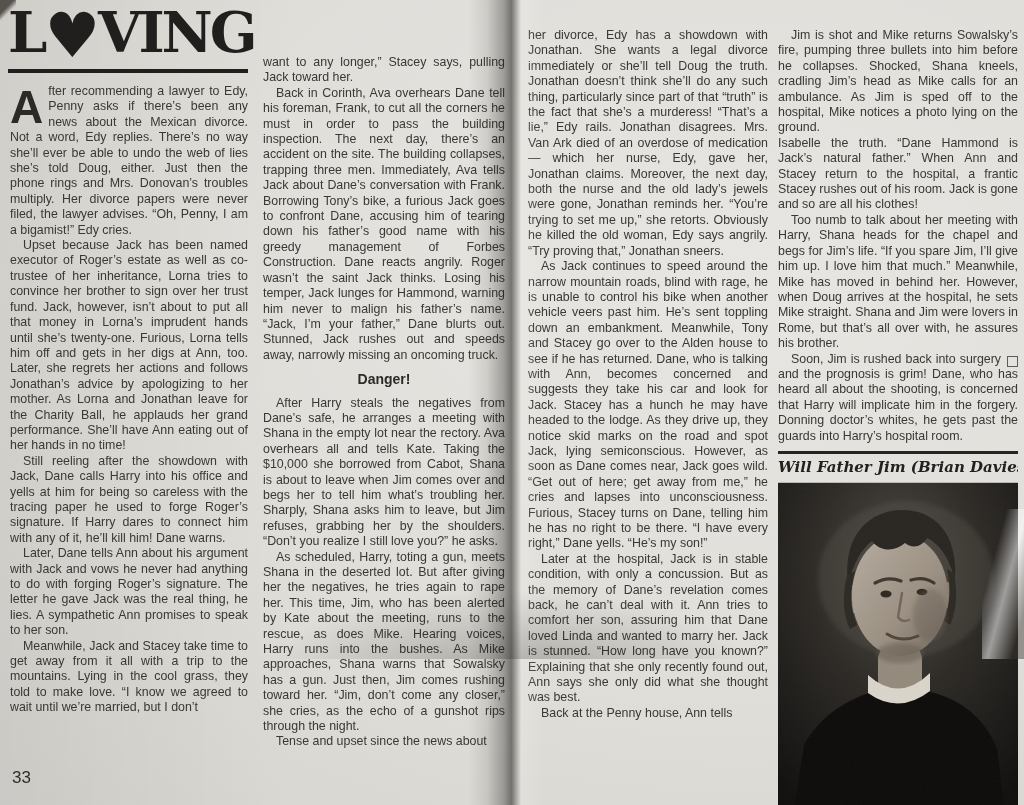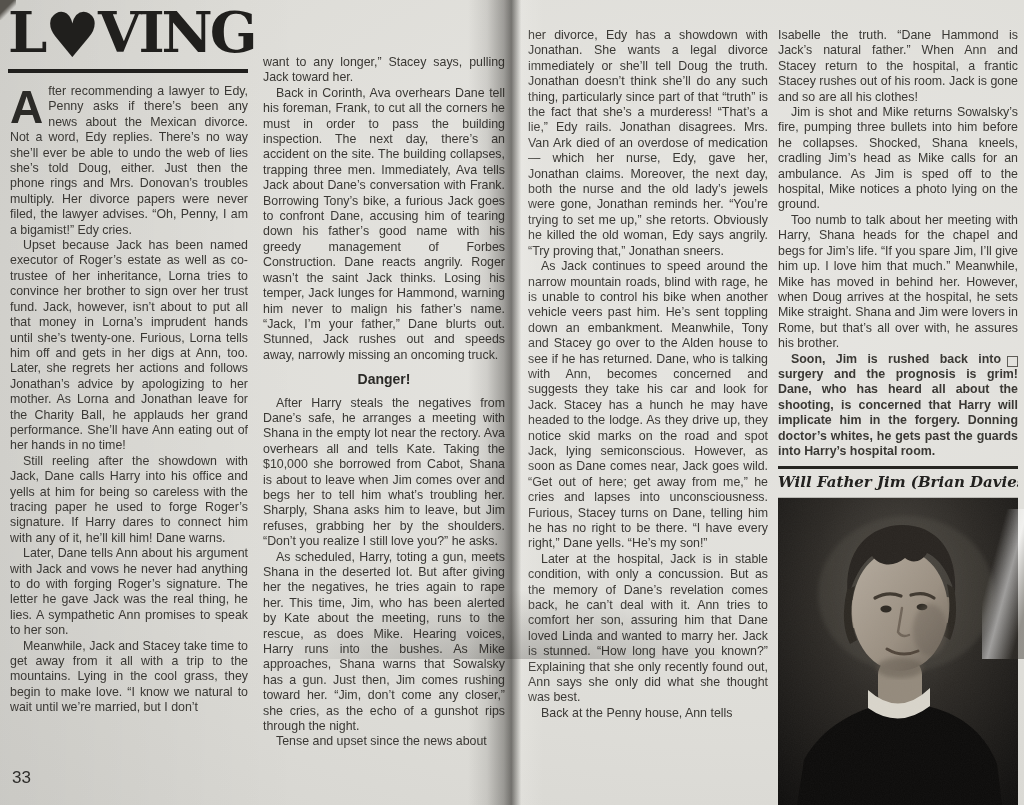--- a/index.html
+++ b/index.html
@@ -28,21 +28,21 @@
   #col4{left:778px; top:28px;width:240px;height:777px;}
   .para{margin:0;text-indent:13px;}
   .no-indent{text-indent:0;}
   .dropcap{
     float:left;font-weight:bold;font-size:46px;line-height:40px;
     padding:3px 5px 0 0;color:#2b2a27;font-family:"Liberation Sans",sans-serif;
   }
   .danger{ text-align:center;font-weight:bold;font-size:14px;margin:9px 0 8px;text-indent:0;color:#2b2a27;}
 
   
-  .endwrap{position:relative;font-weight:bold;}
+  .endwrap{position:relative;}
   .endbox{
     float:right;width:9px;height:9px;border:1.5px solid #5d5b56;
     margin-top:4px;margin-left:6px;
   }
   #caption-rule{height:3px;background:#262521;margin:7px 0 4px;}
   #photo-caption{
     font-family:"DejaVu Serif", serif;font-style:italic;font-weight:bold;
     font-size:15px;line-height:19px;margin:0 0 6px;text-indent:0;color:#22211f;
     white-space:nowrap;
   }
@@ -76,42 +76,42 @@
   <div id="title-block">
     <div class="title-text"><span>L</span><span class="heart">♥</span><span>VING</span></div>
     <div id="title-rule"></div>
   </div>
 
   <div class="col" id="col1">
     <p class="para no-indent"><span class="dropcap">A</span><span>fter recommending a lawyer to Edy, Penny asks if there’s been any news about the Mexican divorce. Not a word, Edy replies. There’s no way she’ll ever be able to undo the web of lies she’s told Doug, either. Just then the phone rings and Mrs. Donovan’s troubles multiply. Her divorce papers were never filed, the lawyer advises. “Oh, Penny, I am a bigamist!” Edy cries.</span></p>
     <p class="para">Upset because Jack has been named executor of Roger’s estate as well as co-trustee of her inheritance, Lorna tries to convince her brother to sign over her trust fund. Jack, however, isn’t about to put all that money in Lorna’s imprudent hands until she’s twenty-one. Furious, Lorna tells him off and gets in her digs at Ann, too. Later, she regrets her actions and follows Jonathan’s advice by apologizing to her mother. As Lorna and Jonathan leave for the Charity Ball, he applauds her grand performance. She’ll have Ann eating out of her hands in no time!</p>
     <p class="para">Still reeling after the showdown with Jack, Dane calls Harry into his office and yells at him for being so careless with the tracing paper he used to forge Roger’s signature. If Harry dares to connect him with any of it, he’ll kill him! Dane warns.</p>
     <p class="para">Later, Dane tells Ann about his argument with Jack and vows he never had anything to do with forging Roger’s signature. The letter he gave Jack was the real thing, he lies. A sympathetic Ann promises to speak to her son.</p>
-    <p class="para">Meanwhile, Jack and Stacey take time to get away from it all with a trip to the mountains. Lying in the cool grass, they begin to make love. “I know we natural to wait until we’re married, but I don’t</p>
+    <p class="para">Meanwhile, Jack and Stacey take time to get away from it all with a trip to the mountains. Lying in the cool grass, they told to make love. “I know we agreed to wait until we’re married, but I don’t</p>
   </div>
 
   <div class="col" id="col2">
     <p class="para no-indent">want to any longer,” Stacey says, pulling Jack toward her.</p>
     <p class="para">Back in Corinth, Ava overhears Dane tell his foreman, Frank, to cut all the corners he must in order to pass the building inspection. The next day, there’s an accident on the site. The building collapses, trapping three men. Immediately, Ava tells Jack about Dane’s conversation with Frank. Borrowing Tony’s bike, a furious Jack goes to confront Dane, accusing him of tearing down his father’s good name with his greedy management of Forbes Construction. Dane reacts angrily. Roger wasn’t the saint Jack thinks. Losing his temper, Jack lunges for Hammond, warning him never to malign his father’s name. “Jack, I’m your father,” Dane blurts out. Stunned, Jack rushes out and speeds away, narrowly missing an oncoming truck.</p>
     <h3 class="danger">Danger!</h3>
     <p class="para">After Harry steals the negatives from Dane’s safe, he arranges a meeting with Shana in the empty lot near the rectory. Ava overhears all and tells Kate. Taking the $10,000 she borrowed from Cabot, Shana is about to leave when Jim comes over and begs her to tell him what’s troubling her. Sharply, Shana asks him to leave, but Jim refuses, grabbing her by the shoulders. “Don’t you realize I still love you?” he asks.</p>
     <p class="para">As scheduled, Harry, toting a gun, meets Shana in the deserted lot. But after giving her the negatives, he tries again to rape her. This time, Jim, who has been alerted by Kate about the meeting, runs to the rescue, as does Mike. Hearing voices, Harry runs into the bushes. As Mike approaches, Shana warns that Sowalsky has a gun. Just then, Jim comes rushing toward her. “Jim, don’t come any closer,” she cries, as the echo of a gunshot rips through the night.</p>
     <p class="para">Tense and upset since the news about</p>
   </div>
 
   <div class="col" id="col3">
     <p class="para no-indent">her divorce, Edy has a showdown with Jonathan. She wants a legal divorce immediately or she’ll tell Doug the truth. Jonathan doesn’t think she’ll do any such thing, particularly since part of that “truth” is the fact that she’s a murderess! “That’s a lie,” Edy rails. Jonathan disagrees. Mrs. Van Ark died of an overdose of medication — which her nurse, Edy, gave her, Jonathan claims. Moreover, the next day, both the nurse and the old lady’s jewels were gone, Jonathan reminds her. “You’re trying to set me up,” she retorts. Obviously he killed the old woman, Edy says angrily. “Try proving that,” Jonathan sneers.</p>
     <p class="para">As Jack continues to speed around the narrow mountain roads, blind with rage, he is unable to control his bike when another vehicle veers past him. He’s sent toppling down an embankment. Meanwhile, Tony and Stacey go over to the Alden house to see if he has returned. Dane, who is talking with Ann, becomes concerned and suggests they take his car and look for Jack. Stacey has a hunch he may have headed to the lodge. As they drive up, they notice skid marks on the road and spot Jack, lying semiconscious. However, as soon as Dane comes near, Jack goes wild. “Get out of here; get away from me,” he cries and lapses into unconsciousness. Furious, Stacey turns on Dane, telling him he has no right to be there. “I have every right,” Dane yells. “He’s my son!”</p>
     <p class="para">Later at the hospital, Jack is in stable condition, with only a concussion. But as the memory of Dane’s revelation comes back, he can’t deal with it. Ann tries to comfort her son, assuring him that Dane loved Linda and wanted to marry her. Jack is stunned. “How long have you known?” Explaining that she only recently found out, Ann says she only did what she thought was best.</p>
     <p class="para">Back at the Penny house, Ann tells</p>
   </div>
 
   <div class="col" id="col4">
+    <p class="para">Jim is shot and Mike returns Sowalsky’s fire, pumping three bullets into him before he collapses. Shocked, Shana kneels, cradling Jim’s head as Mike calls for an ambulance. As Jim is sped off to the hospital, Mike notices a photo lying on the ground.</p>
     <p class="para no-indent">Isabelle the truth. “Dane Hammond is Jack’s natural father.” When Ann and Stacey return to the hospital, a frantic Stacey rushes out of his room. Jack is gone and so are all his clothes!</p>
-    <p class="para">Jim is shot and Mike returns Sowalsky’s fire, pumping three bullets into him before he collapses. Shocked, Shana kneels, cradling Jim’s head as Mike calls for an ambulance. As Jim is sped off to the hospital, Mike notices a photo lying on the ground.</p>
     <p class="para">Too numb to talk about her meeting with Harry, Shana heads for the chapel and begs for Jim’s life. “If you spare Jim, I’ll give him up. I love him that much.” Meanwhile, Mike has moved in behind her. However, when Doug arrives at the hospital, he sets Mike straight. Shana and Jim were lovers in Rome, but that’s all over with, he assures his brother.</p>
     <div class="endwrap">
       <span class="endbox"></span>
       <p class="para">Soon, Jim is rushed back into surgery and the prognosis is grim! Dane, who has heard all about the shooting, is concerned that Harry will implicate him in the forgery. Donning doctor’s whites, he gets past the guards into Harry’s hospital room.</p>
     </div>
     <div id="caption-rule"></div>
     <p id="photo-caption">Will Father Jim (Brian Davies) die?</p>
 
     <svg id="photo" viewBox="0 0 240 340" role="img">
       <defs>

